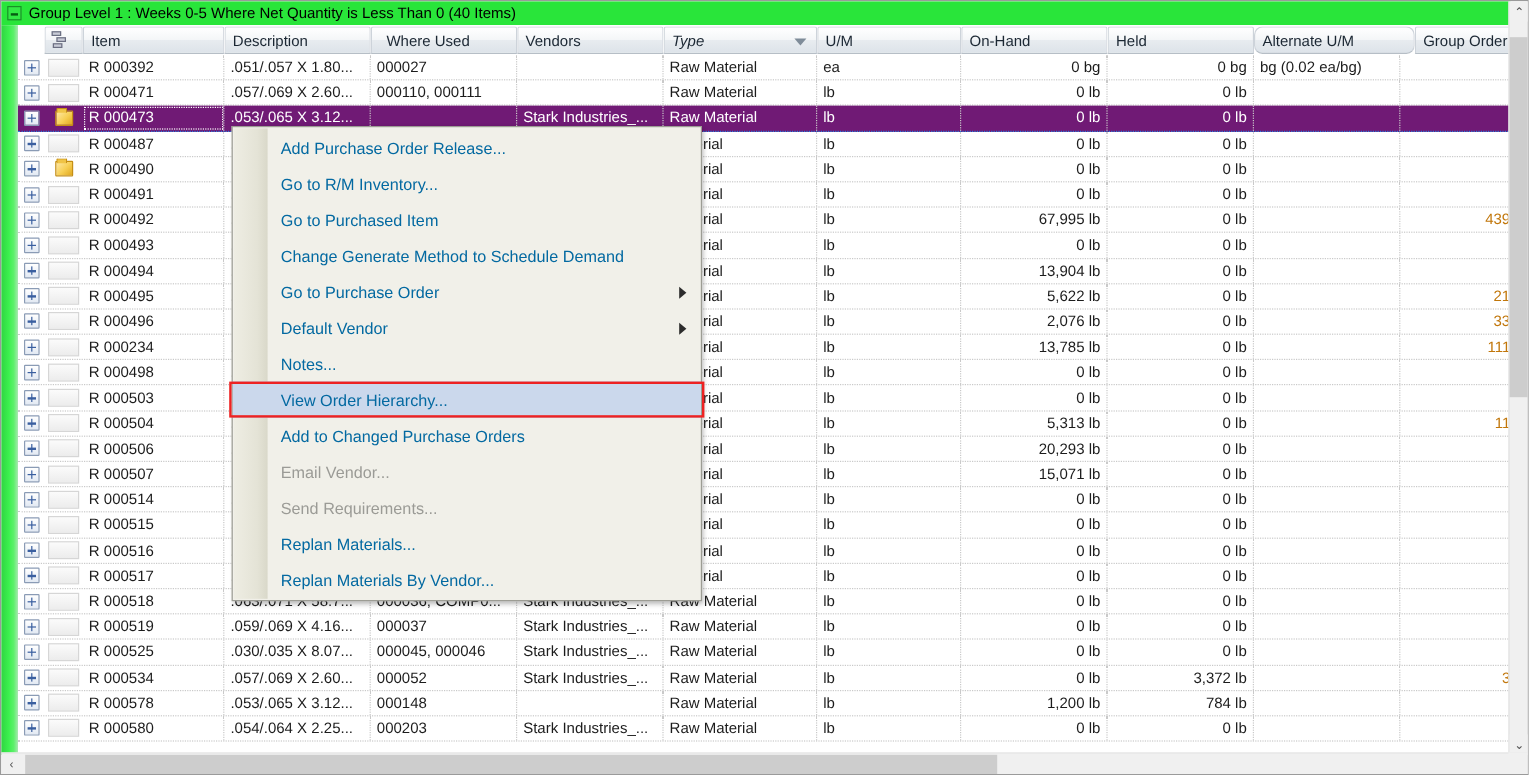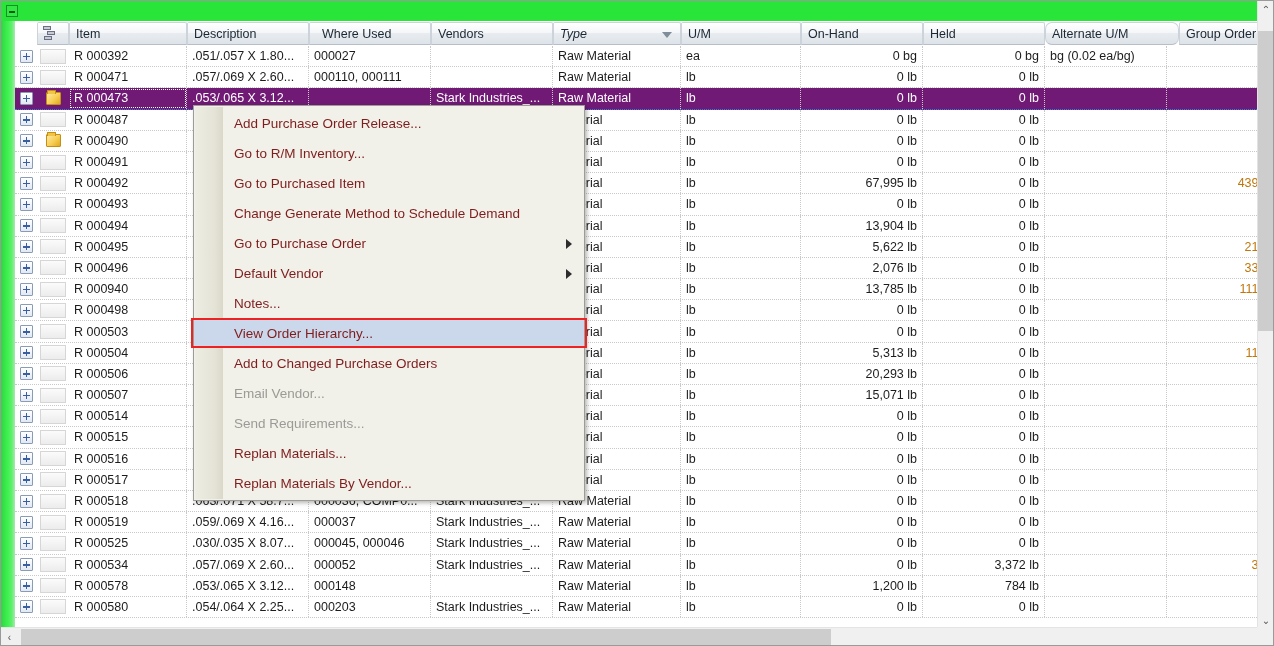--- a/index.html
+++ b/index.html
@@ -243,21 +243,21 @@
     width: 28px;
     background: linear-gradient(to right,#eeede3,#e4e3d6 70%,#d9d8c9 100%);
   }
   .ctx-item {
     position: relative;
     height: 30px;
     display: flex;
     align-items: center;
     padding-left: 40px;
     font-size: 13.5px;
-    color: #7f1d1d;
+    color: #0369a1;
     background: transparent;
     z-index: 2;
   }
   .ctx-item.disabled { color: #9b9b96; }
   .ctx-item.hl {
     background: #cbd8ec;
     border-top: 1px solid #b4c6e0;
     border-bottom: 1px solid #b4c6e0;
   }
   .ctx-item .arrow {
@@ -330,20 +330,21 @@
     z-index: 31;
   }
 </style>
 </head>
 <body>
 
 <div id="app">
 
   <div class="group-bar">
     <span class="group-toggle"></span>
+    <span class="group-title">Group Level 1 : Weeks 0-5 Where Net Quantity is Less Than 0 (40 Items)</span>
   </div>
 
   <div class="green-rail"></div>
 
   <div class="grid">
 
     <div class="hdr">
       <div class="cell hier h-hier">
         <span class="hier-icon">
             <i class="a"></i>
@@ -562,21 +563,21 @@
           <div class="cell c-alt"></div>
           <div class="cell c-grp orange">33,</div>
         </div>
         <div class="row">
           <div class="cell c-exp">
             <span class="expander"></span>
           </div>
           <div class="cell c-ico">
             <span class="slot"></span>
           </div>
-          <div class="cell c-item">R 000940</div>
+          <div class="cell c-item">R 000234</div>
           <div class="cell c-desc">.</div>
           <div class="cell c-where"></div>
           <div class="cell c-vend"></div>
           <div class="cell c-type">Material</div>
           <div class="cell c-um">lb</div>
           <div class="cell c-onh num">13,785 lb</div>
           <div class="cell c-held num">0 lb</div>
           <div class="cell c-alt"></div>
           <div class="cell c-grp orange">111,</div>
         </div>

